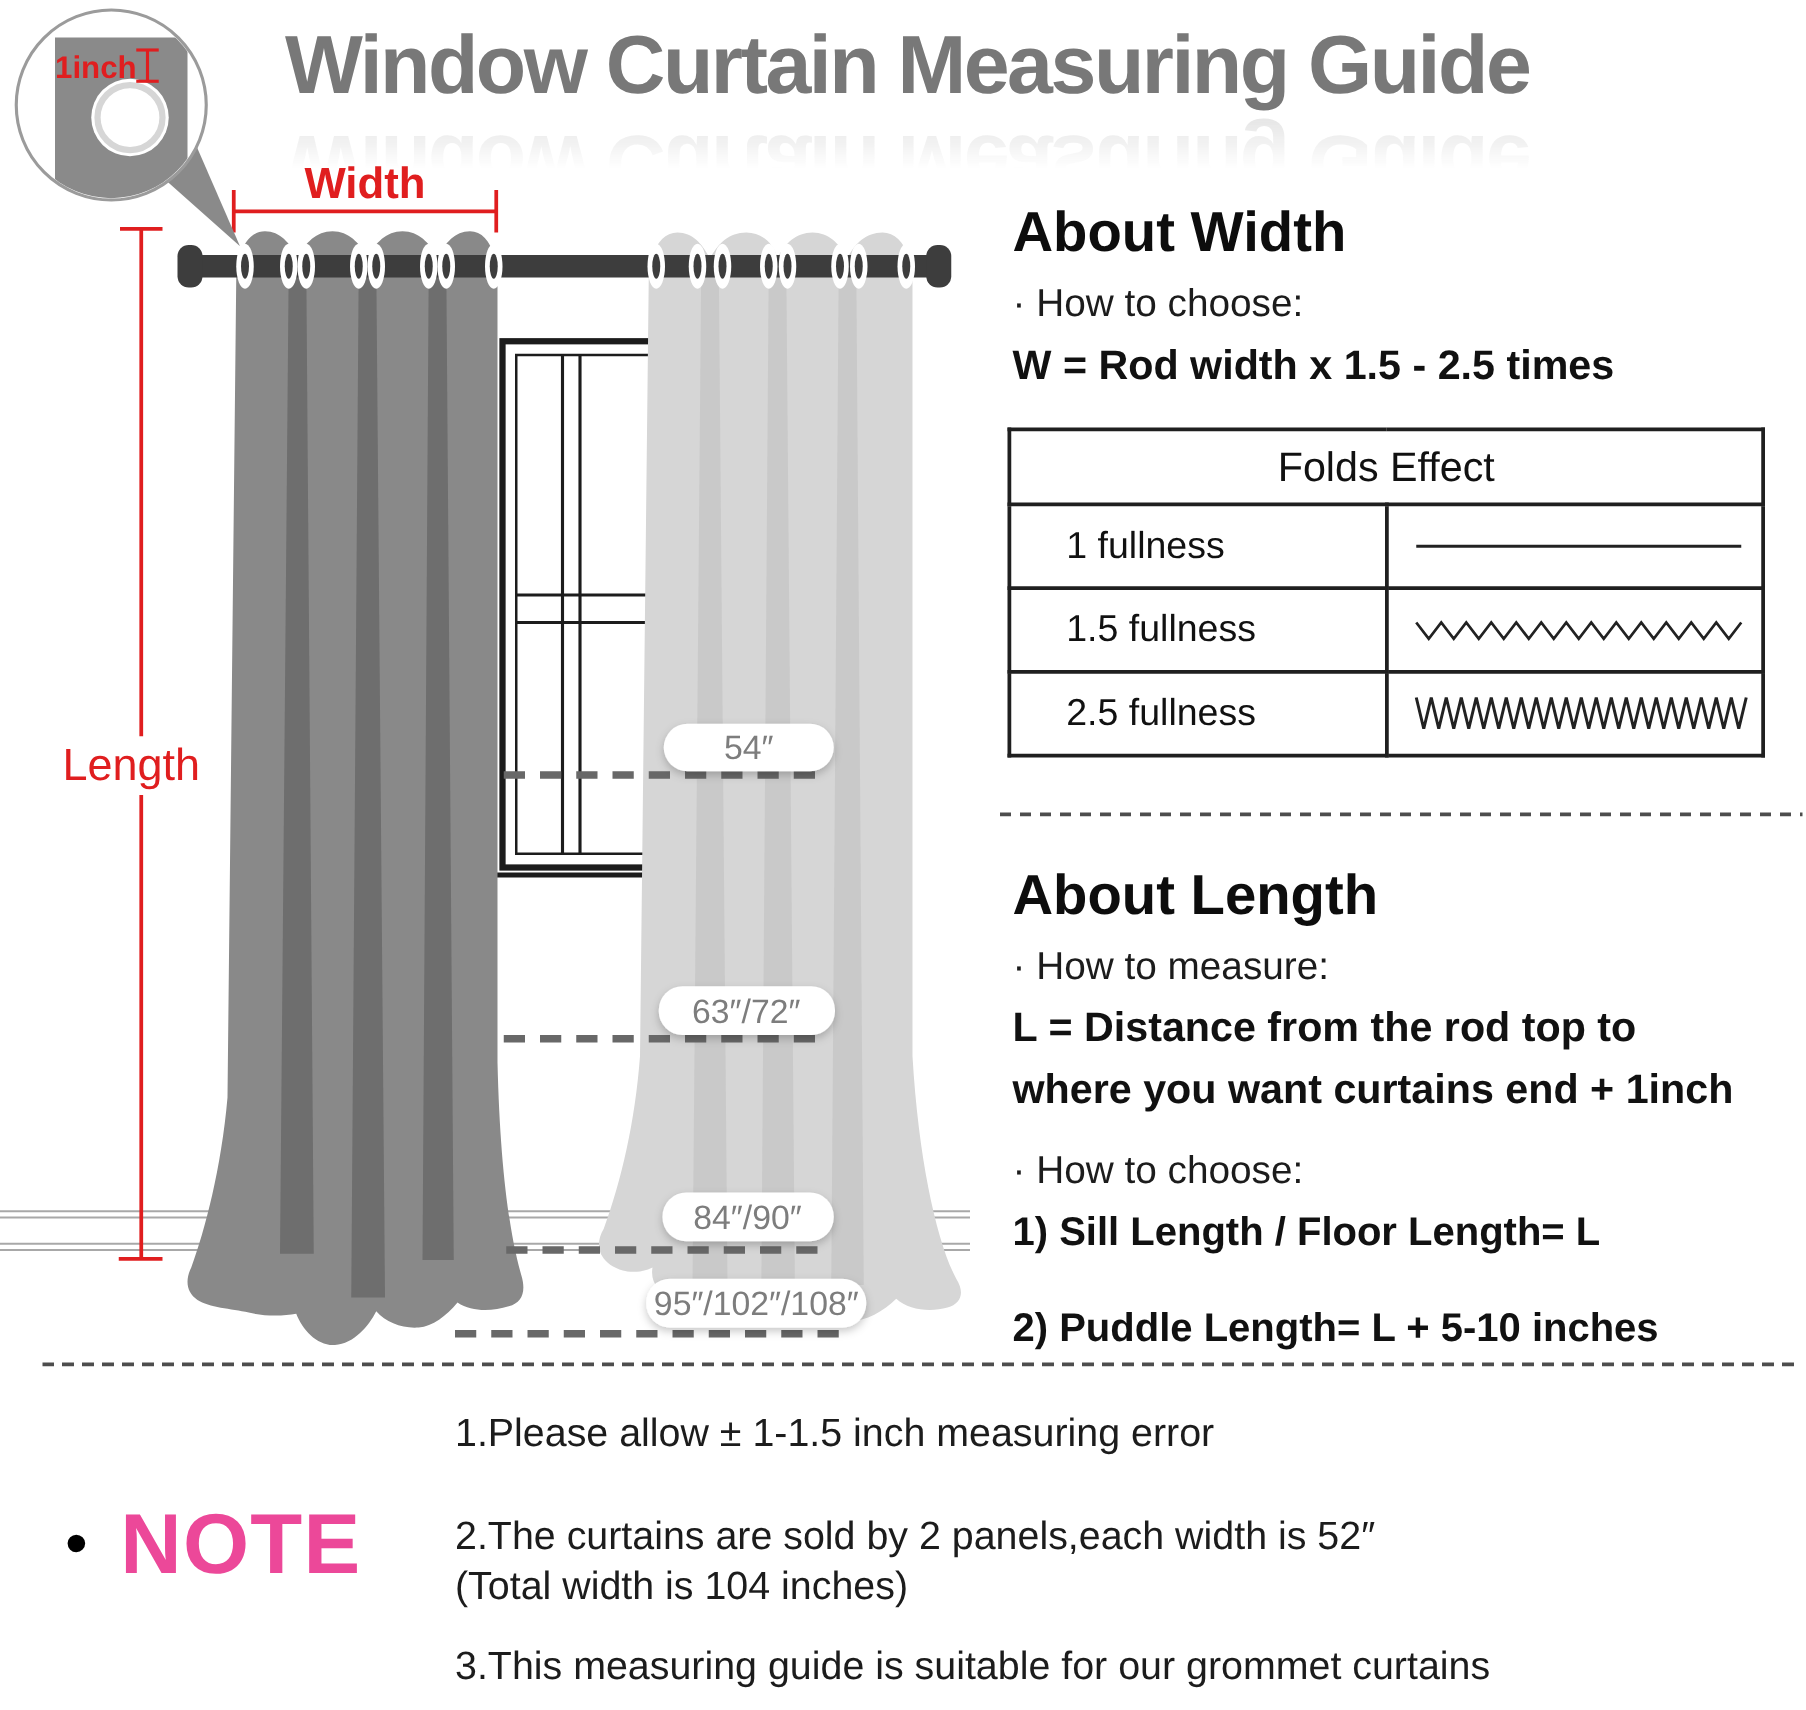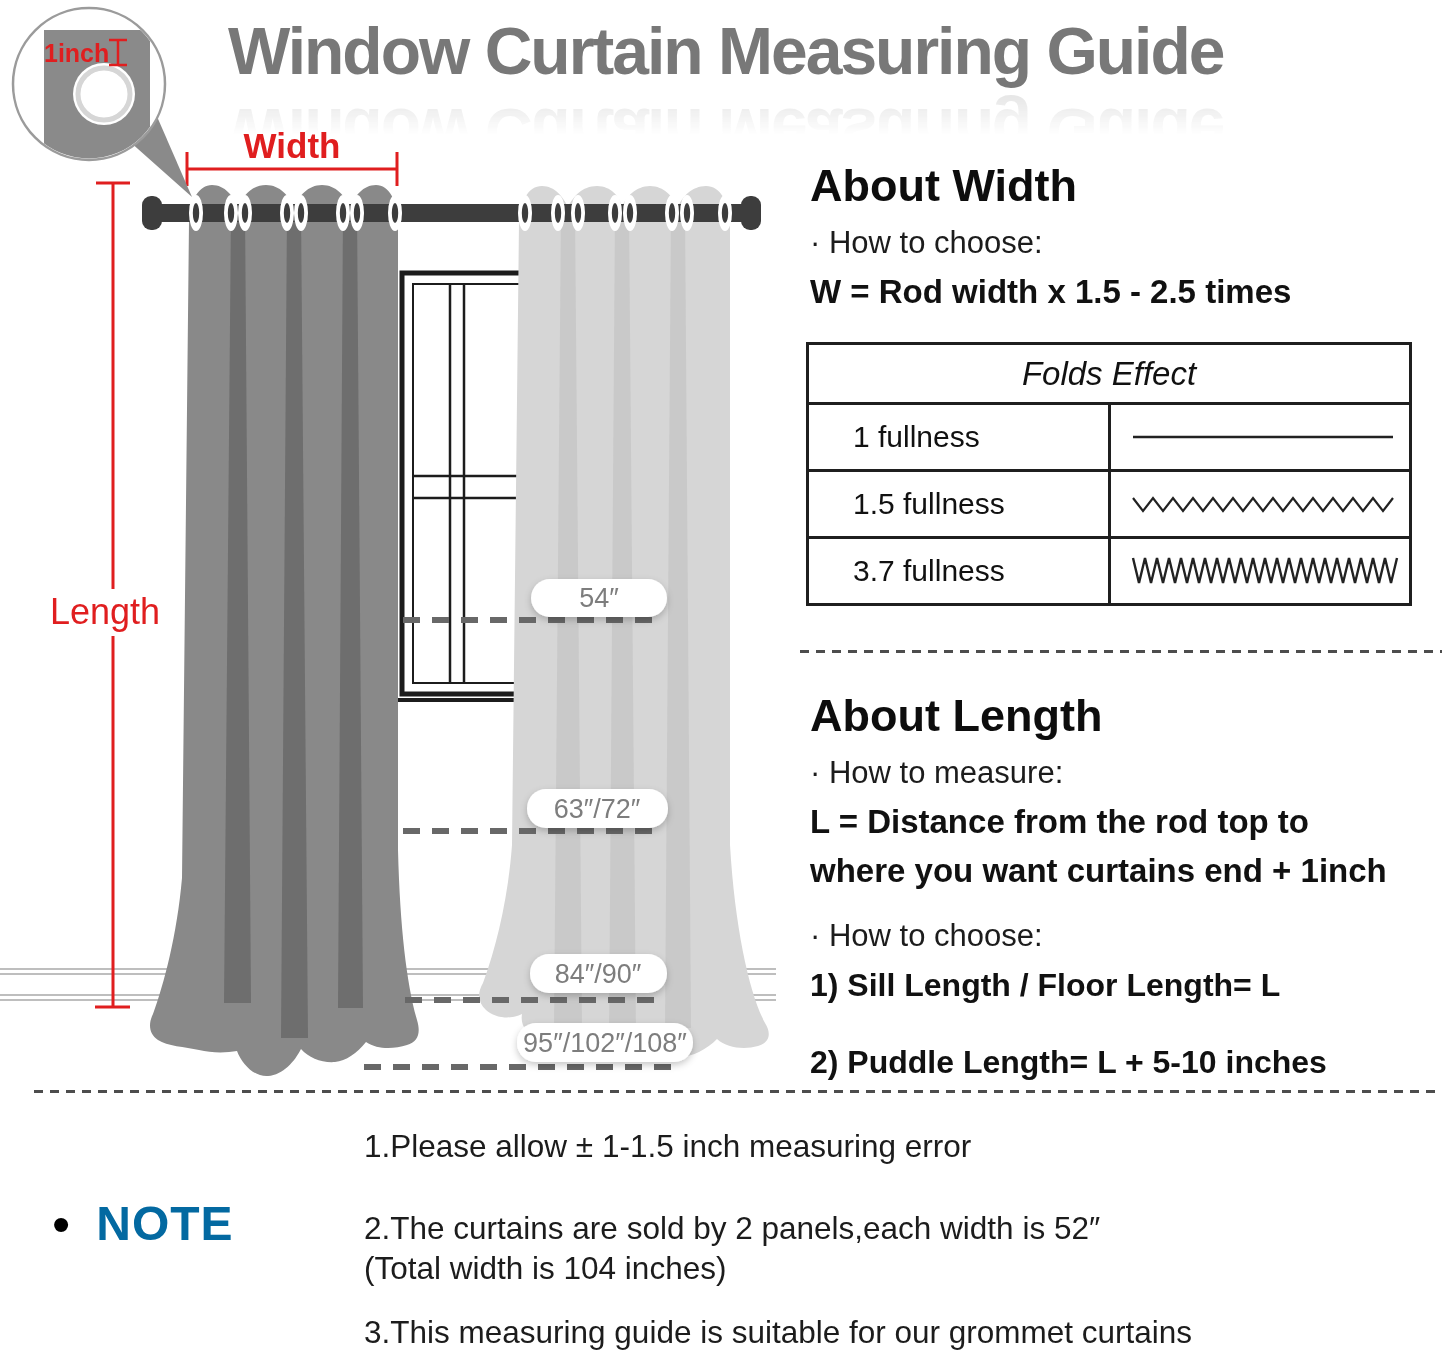--- a/index.html
+++ b/index.html
@@ -24,34 +24,34 @@
   .bullet-line{font-size:31px;font-weight:400;color:#1c1c1c;margin:17px 0 0;}
   .formula-line{font-size:33px;font-weight:600;color:#111;margin:9px 0 0;line-height:1.36;}
   #about-width{left:810px;top:163px;}
   #about-length{left:810px;top:693px;}
   #about-length .bullet2{margin-top:24px;}
   #about-length .opt{font-size:32px;font-weight:600;color:#111;margin-top:9px;line-height:1.42;}
   
   #folds-table{position:absolute;left:806px;top:342px;width:606px;border-collapse:collapse;
                table-layout:fixed;}
   #folds-table th,#folds-table td{border:3px solid #1f1f1f;padding:0;}
-  #folds-table th{height:57px;font-size:33px;font-weight:400;color:#111;text-align:center;font-style:italic;}
+  #folds-table th{height:57px;font-size:33px;font-weight:400;color:#111;text-align:center;}
   #folds-table td.lbl{width:272px;height:64px;font-size:30px;color:#111;padding-left:44px;
                       font-weight:400;}
   #folds-table td.fx{width:328px;text-align:center;vertical-align:middle;}
   #folds-table td.fx svg{display:block;margin:0 auto;}
   
   .dash-sep{position:absolute;height:3px;
      background:repeating-linear-gradient(90deg,#4d4d4d 0 9px,transparent 9px 16px);}
   #sep-right{left:800px;top:650px;width:642px;}
   #sep-full{left:34px;top:1090px;width:1406px;}
   
   #note-label{position:absolute;left:52px;top:1196px;display:flex;align-items:center;gap:26px;}
   #note-bullet{font-size:52px;color:#000;line-height:1;}
-  #note-heading{font-size:48px;font-weight:700;color:#0369a1;letter-spacing:1px;}
+  #note-heading{font-size:68px;font-weight:700;color:#ec4899;letter-spacing:1px;}
   #note-items{position:absolute;left:364px;top:1126px;width:1085px;font-size:31.5px;
               color:#1c1c1c;line-height:40px;}
   #note-items .n2{margin-top:42px;}
   #note-items .n4{margin-top:24px;}
 </style>
 </head>
 <body>
 
 <div class="canvas">
 
@@ -236,21 +236,21 @@
     </tr>
     <tr>
       <td class="lbl">1.5 fullness</td>
       <td class="fx">
         <svg width="326" height="33">
           <polyline fill="none" stroke="#222" stroke-width="2.2" points="22,10 32,23 42,10 52,23 62,10 72,23 82,10 92,23 102,10 112,23 122,10 132,23 142,10 152,23 162,10 172,23 182,10 192,23 202,10 212,23 222,10 232,23 242,10 252,23 262,10 272,23 282,10"></polyline>
         </svg>
       </td>
     </tr>
     <tr>
-      <td class="lbl">3.7 fullness</td>
+      <td class="lbl">2.5 fullness</td>
       <td class="fx">
         <svg width="326" height="36">
           <polyline fill="none" stroke="#222" stroke-width="2.4" points="22,5 28,30 34,5 40,30 46,5 52,30 58,5 64,30 70,5 76,30 82,5 88,30 94,5 100,30 106,5 112,30 118,5 124,30 130,5 136,30 142,5 148,30 154,5 160,30 166,5 172,30 178,5 184,30 190,5 196,30 202,5 208,30 214,5 220,30 226,5 232,30 238,5 244,30 250,5 256,30 262,5 268,30 274,5 280,30 286,5"></polyline>
         </svg>
       </td>
     </tr>
   </tbody>
     </table>
 
   <div class="dash-sep" id="sep-right"></div>

